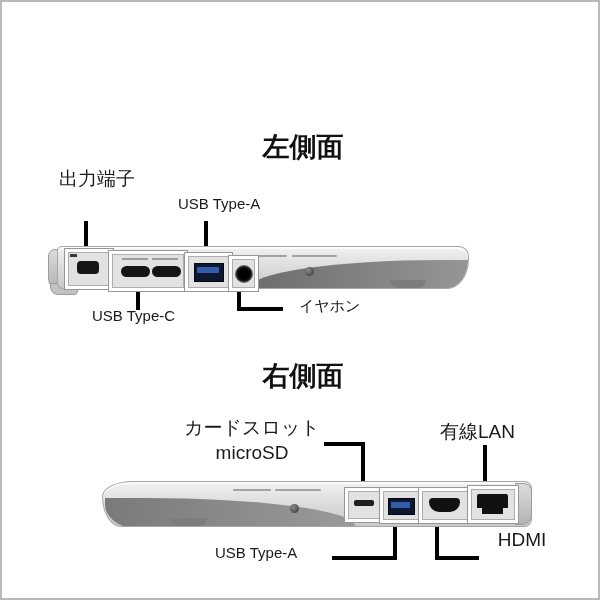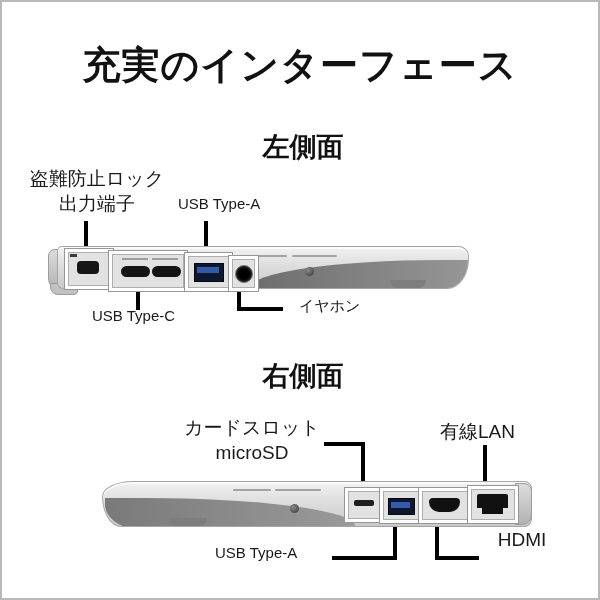--- a/index.html
+++ b/index.html
@@ -58,26 +58,24 @@
   .sd-slot{position:absolute;left:6px;top:9px;width:20px;height:6px;background:#1e1e1e;border-radius:2px;}
   .hdmi-port{position:absolute;left:7px;top:7px;width:31px;height:14px;background:#111;border-radius:4px 4px 10px 10px;}
   .lan-port{position:absolute;left:6px;top:5px;width:31px;height:20px;background:#111;border-radius:2px;}
   .lan-step{position:absolute;bottom:0;width:5px;height:6px;background:#e2e2e2;}
 </style>
 </head>
 <body>
 
 <div id="canvas">
 
-  <div class="abs title nowrap">充実のインターフェース</div>
 
   <div class="abs side-heading h-left nowrap">左側面</div>
 
   <div class="abs lbl-sm center" style="left:20px;top:165px;width:150px;">
-    <div>盗難防止ロック</div>
     <div>出力端子</div>
   </div>
   <div class="abs lbl nowrap" style="left:176px;top:193px;">USB Type-A</div>
   <div class="abs lbl nowrap" style="left:90px;top:305px;text-align:right;">USB Type-C</div>
   <div class="abs lbl nowrap" style="left:297px;top:295px;">イヤホン</div>
 
   <div class="abs vline" style="left:82px;top:219px;height:29px;"></div>
   <div class="abs vline" style="left:202px;top:219px;height:33px;"></div>
   <div class="abs vline" style="left:134px;top:285px;height:23px;"></div>
   <div class="abs corner-bl" style="left:235px;top:283px;width:42px;height:22px;"></div>

